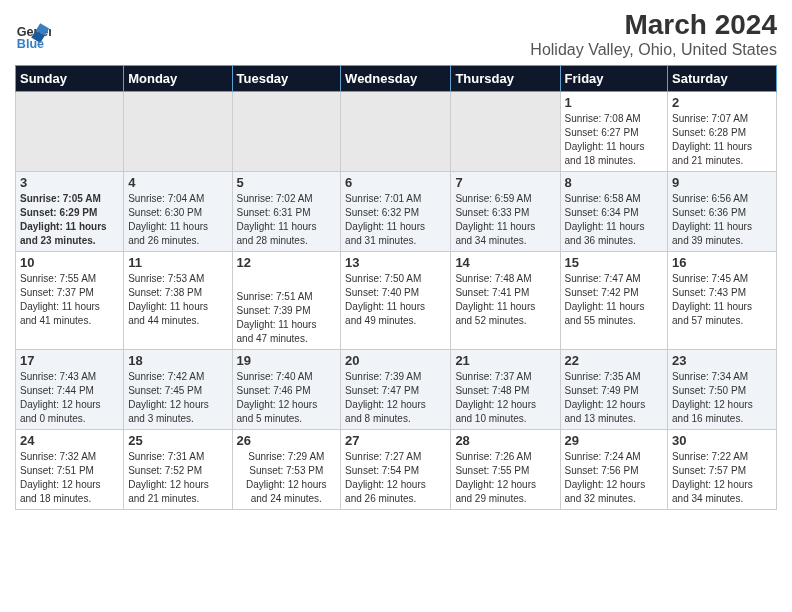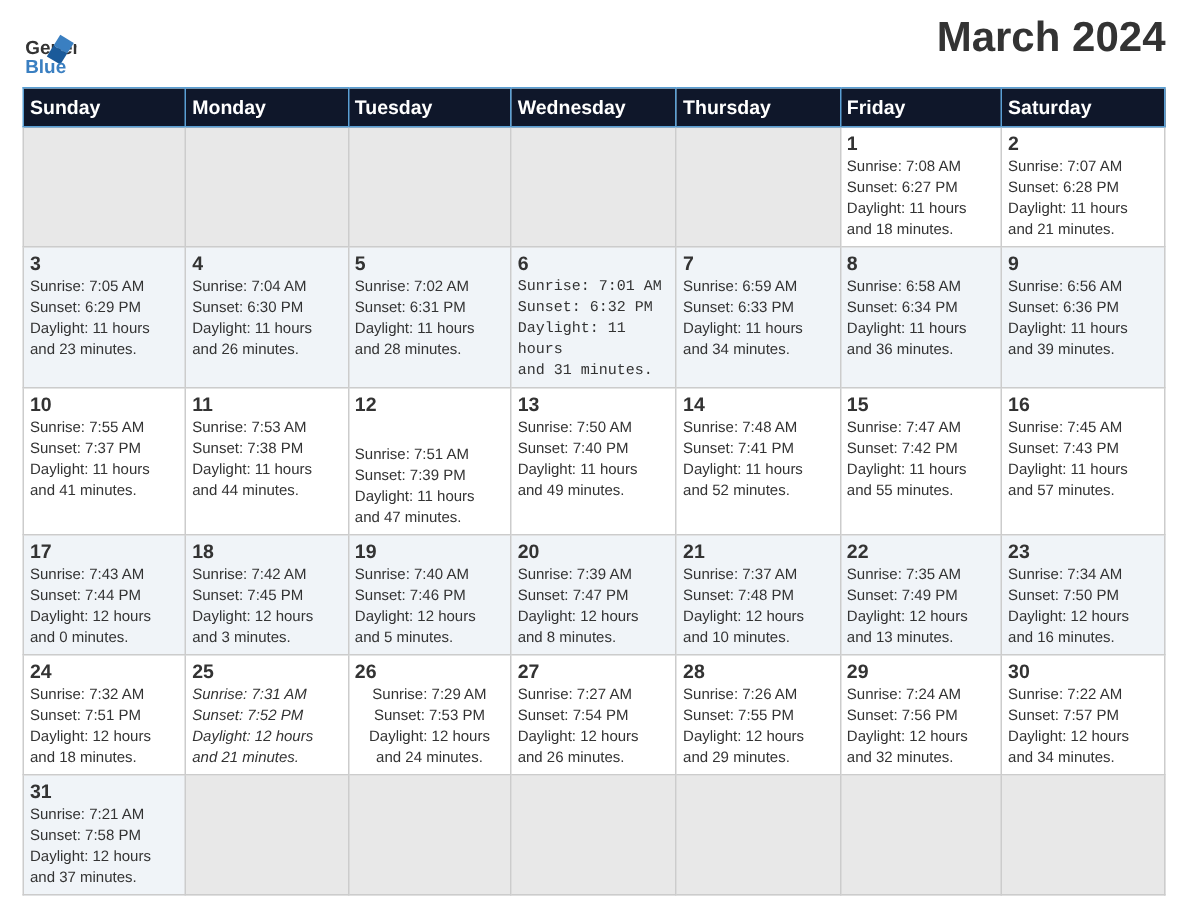--- a/index.html
+++ b/index.html
@@ -98,20 +98,21 @@
     <div class="logo">
       <svg class="logo-icon" viewBox="0 0 40 40">
         <text x="2" y="22" font-size="14" font-weight="bold" fill="#333">General</text>
         <polygon points="28,8 38,14 33,22 23,16" fill="#3a7fc1"></polygon>
         <polygon points="23,16 33,22 28,30 18,24" fill="#1a5a9a"></polygon>
         <text x="2" y="36" font-size="14" font-weight="bold" fill="#3a7fc1">Blue</text>
       </svg>
     </div>
     <div class="title-area">
       <div class="month-title">March 2024</div>
+      <div class="subtitle">Holiday Valley, Ohio, United States</div>
     </div>
   </div>
 
   <table class="calendar">
     <thead>
       <tr>
       <th>Sunday</th>
           <th>Monday</th>
           <th>Tuesday</th>
           <th>Wednesday</th>
@@ -138,42 +139,42 @@
             <div class="day-number">2</div>
             <div class="day-info" style="white-space: pre-line;">Sunrise: 7:07 AM
 Sunset: 6:28 PM
 Daylight: 11 hours
 and 21 minutes.</div>
           </td>
         </tr>
         <tr class="row-even">
           <td>
             <div class="day-number">3</div>
-            <div class="day-info" style="white-space: pre-line;">Sunrise: 7:05 AM
+            <div class="day-info" style="white-space: pre-line; font-weight: bold;">Sunrise: 7:05 AM
 Sunset: 6:29 PM
 Daylight: 11 hours
 and 23 minutes.</div>
           </td>
           <td>
             <div class="day-number">4</div>
             <div class="day-info" style="white-space: pre-line;">Sunrise: 7:04 AM
 Sunset: 6:30 PM
 Daylight: 11 hours
 and 26 minutes.</div>
           </td>
           <td>
             <div class="day-number">5</div>
             <div class="day-info" style="white-space: pre-line;">Sunrise: 7:02 AM
 Sunset: 6:31 PM
 Daylight: 11 hours
 and 28 minutes.</div>
           </td>
           <td>
             <div class="day-number">6</div>
-            <div class="day-info" style="white-space: pre-line; font-family: Liberation Mono, monospace;">Sunrise: 7:01 AM
+            <div class="day-info" style="white-space: pre-line;">Sunrise: 7:01 AM
 Sunset: 6:32 PM
 Daylight: 11 hours
 and 31 minutes.</div>
           </td>
           <td>
             <div class="day-number">7</div>
             <div class="day-info" style="white-space: pre-line;">Sunrise: 6:59 AM
 Sunset: 6:33 PM
 Daylight: 11 hours
 and 34 minutes.</div>
@@ -298,21 +299,21 @@
         <tr class="row-odd">
           <td>
             <div class="day-number">24</div>
             <div class="day-info" style="white-space: pre-line;">Sunrise: 7:32 AM
 Sunset: 7:51 PM
 Daylight: 12 hours
 and 18 minutes.</div>
           </td>
           <td>
             <div class="day-number">25</div>
-            <div class="day-info" style="white-space: pre-line; font-style: italic;">Sunrise: 7:31 AM
+            <div class="day-info" style="white-space: pre-line;">Sunrise: 7:31 AM
 Sunset: 7:52 PM
 Daylight: 12 hours
 and 21 minutes.</div>
           </td>
           <td>
             <div class="day-number">26</div>
             <div class="day-info" style="white-space: pre-line; text-align: center;">Sunrise: 7:29 AM
 Sunset: 7:53 PM
 Daylight: 12 hours
 and 24 minutes.</div>
@@ -338,31 +339,16 @@
 Daylight: 12 hours
 and 32 minutes.</div>
           </td>
           <td>
             <div class="day-number">30</div>
             <div class="day-info" style="white-space: pre-line;">Sunrise: 7:22 AM
 Sunset: 7:57 PM
 Daylight: 12 hours
 and 34 minutes.</div>
           </td>
-        </tr>
-        <tr class="row-even">
-          <td>
-            <div class="day-number">31</div>
-            <div class="day-info" style="white-space: pre-line;">Sunrise: 7:21 AM
-Sunset: 7:58 PM
-Daylight: 12 hours
-and 37 minutes.</div>
-          </td>
-          <td class="empty"></td>
-          <td class="empty"></td>
-          <td class="empty"></td>
-          <td class="empty"></td>
-          <td class="empty"></td>
-          <td class="empty"></td>
         </tr>
       </tbody>
   </table>
 </div>
 
 </body></html>

